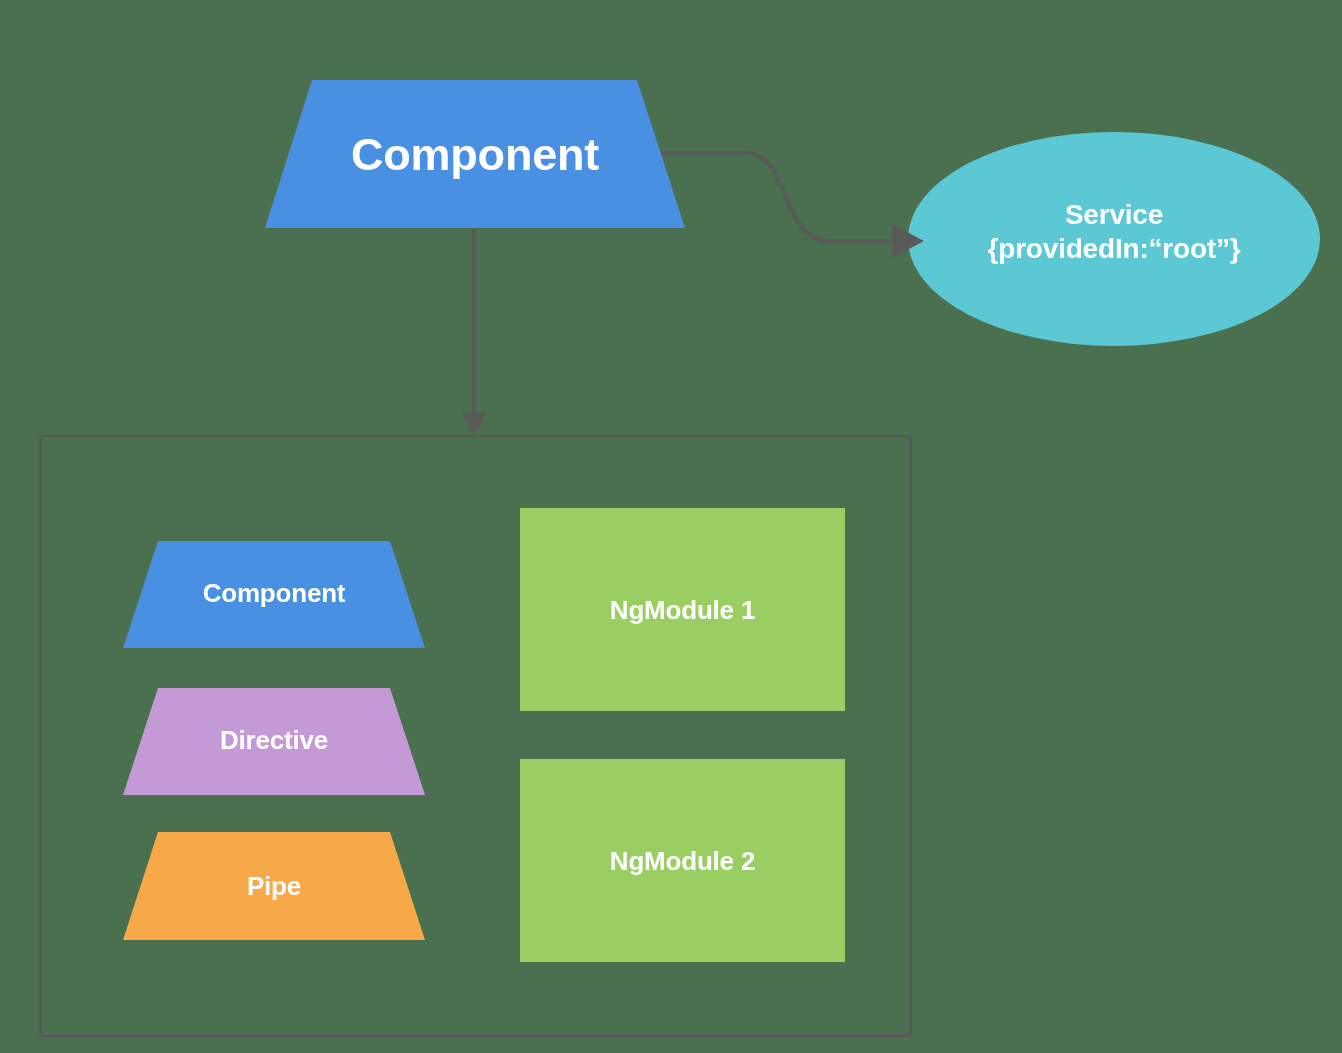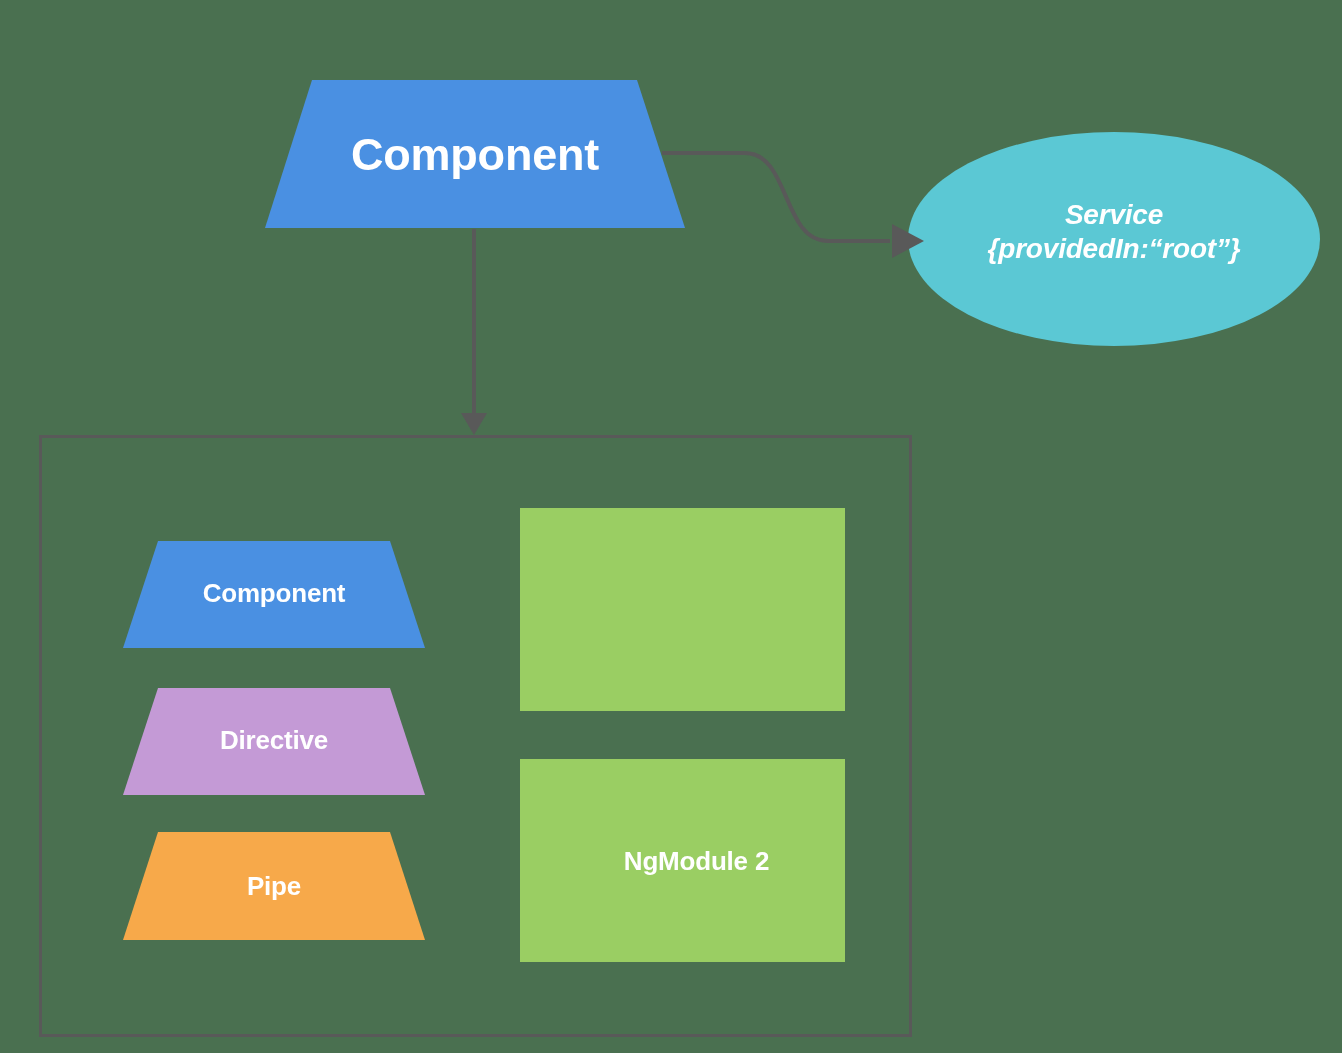--- a/index.html
+++ b/index.html
@@ -40,21 +40,20 @@
     left: 275px;
     top: 108px;
     width: 400px;
     font-size: 45px;
   }
   #label-service {
     left: 914px;
     top: 178px;
     width: 400px;
     font-size: 28px;
-    font-style: italic;
   }
   #label-component-inner {
     left: 124px;
     top: 558px;
     width: 300px;
     font-size: 26px;
   }
   #label-directive {
     left: 124px;
     top: 705px;
@@ -67,21 +66,21 @@
     width: 300px;
     font-size: 26px;
   }
   #label-ngmodule-1 {
     left: 520px;
     top: 575px;
     width: 325px;
     font-size: 26px;
   }
   #label-ngmodule-2 {
-    left: 534px;
+    left: 520px;
     top: 826px;
     width: 325px;
     font-size: 26px;
   }
 </style>
 </head>
 <body>
 
 <div id="canvas">
 
@@ -115,16 +114,17 @@
 
   <div class="node-label" id="label-service">Service
 {providedIn:“root”}</div>
 
   <div class="node-label" id="label-component-inner">Component</div>
 
   <div class="node-label" id="label-pipe">Pipe</div>
 
   <div class="node-label" id="label-directive">Directive</div>
 
+  <div class="node-label" id="label-ngmodule-1">NgModule 1</div>
 
   <div class="node-label" id="label-ngmodule-2">NgModule 2</div>
 
 </div>
 
 </body></html>

